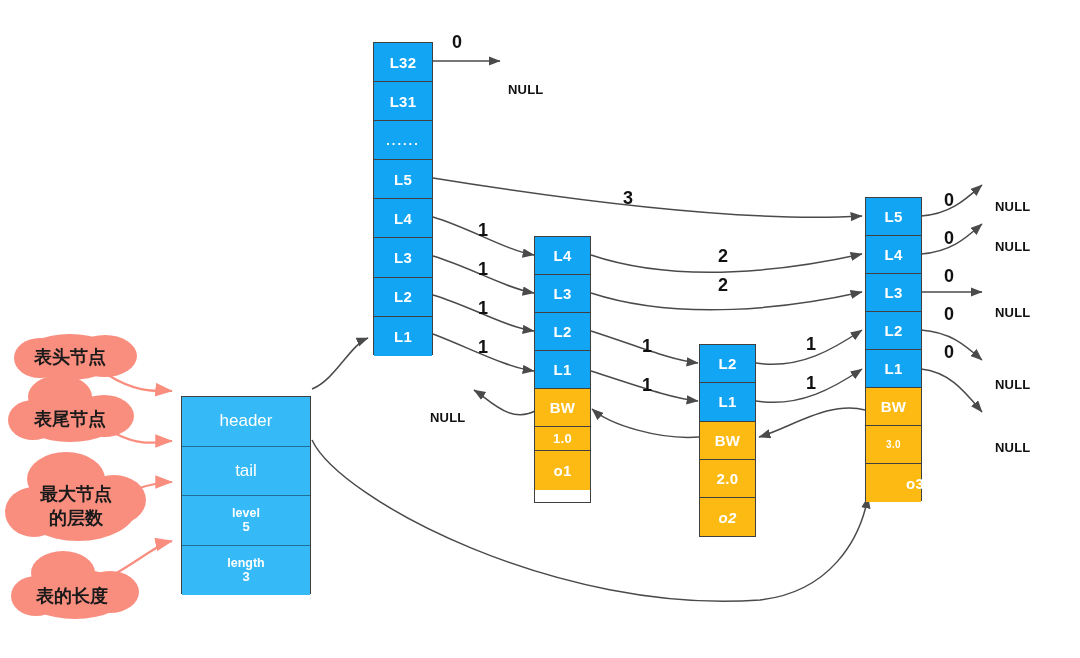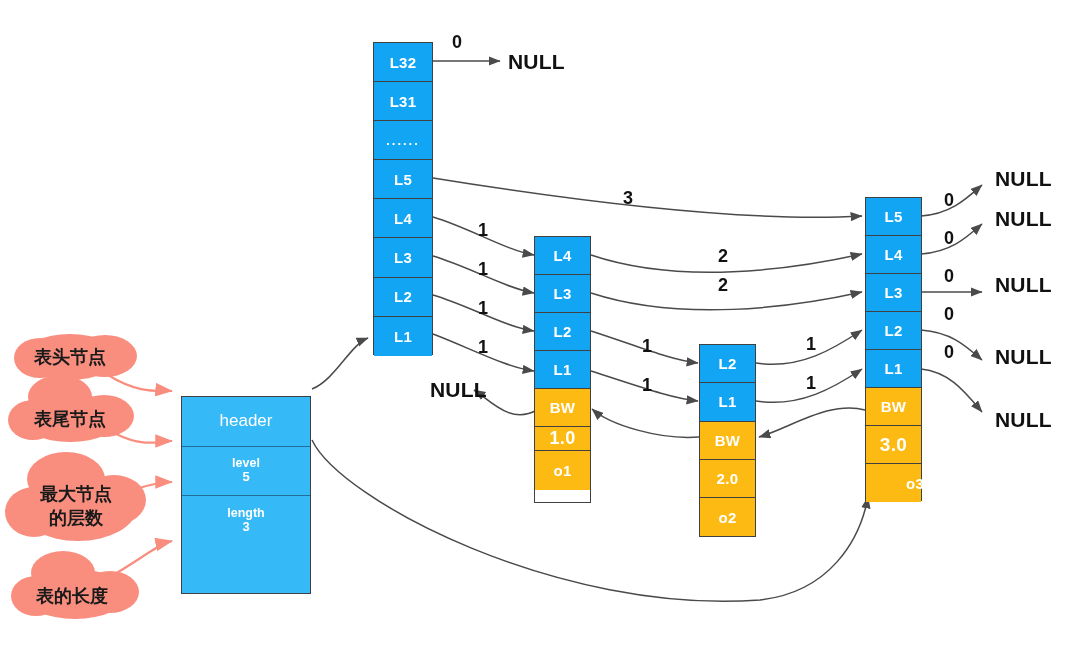--- a/index.html
+++ b/index.html
@@ -85,23 +85,24 @@
     justify-content: center;
   }
 
   
   .lbl {
     position: absolute;
     color: #111111;
     white-space: nowrap;
   }
   .lbl.null {
-    font-size: 21px;
+    font-size: 13px;
     font-weight: bold;
     letter-spacing: .2px;
+    margin-top: 32px;
   }
   .lbl.span {
     font-size: 18px;
     font-weight: bold;
   }
 </style>
 </head>
 <body>
 
 <div id="canvas">
@@ -200,20 +201,23 @@
   <div class="cloud-text" style="left:18px; top:406px; width:104px; height:26px;">表尾节点</div>
   <div class="cloud-text" style="left:24px; top:483px; width:104px; height:46px;">最大节点
 的层数</div>
   <div class="cloud-text" style="left:20px; top:583px; width:104px; height:26px;">表的长度</div>
 
   <div class="struct-box" style="left:181px; top:372px; width:130px; height:198px;margin-top:24px;">
     <div class="struct-cell" style="height:49.5px;">
       <span class="big">header</span>
     </div>
     <div class="struct-cell" style="height:49.5px;">
+      <span class="big">tail</span>
+    </div>
+    <div class="struct-cell" style="height:49.5px;">
       <span class="small">level</span>
       <span class="smallval">5</span>
     </div>
     <div class="struct-cell" style="height:49.5px;">
       <span class="small">length</span>
       <span class="smallval">3</span>
     </div>
   </div>
 
   <div class="node-col" style="left:373px; top:42px; width:60px; height:313px;">
@@ -226,40 +230,40 @@
     <div class="cell level" style="height:39.1px; font-size:15px;">L2</div>
     <div class="cell level" style="height:39.1px; font-size:15px;">L1</div>
   </div>
 
   <div class="node-col" style="left:534px; top:236px; width:57px; height:267px;">
     <div class="cell level" style="height:38.1px; font-size:15px;">L4</div>
     <div class="cell level" style="height:38.1px; font-size:15px;">L3</div>
     <div class="cell level" style="height:38.1px; font-size:15px;">L2</div>
     <div class="cell level" style="height:38.1px; font-size:15px;">L1</div>
     <div class="cell data" style="height:38.1px; font-size:15px;">BW</div>
-    <div class="cell data" style="height:24px; font-size:18px;">1.0</div>
+    <div class="cell data" style="height:24px; font-size:13px;">1.0</div>
     <div class="cell data" style="height:38.1px; font-size:15px;">o1</div>
   </div>
 
   <div class="node-col" style="left:699px; top:344px; width:57px; height:193px;">
     <div class="cell level" style="height:38.3px; font-size:15px;">L2</div>
     <div class="cell level" style="height:38.3px; font-size:15px;">L1</div>
     <div class="cell data" style="height:38.3px; font-size:15px;">BW</div>
     <div class="cell data" style="height:38.3px; font-size:15px;">2.0</div>
-    <div class="cell data" style="height:38.3px; font-size:15px;">o2</div>
+    <div class="cell data" style="height:38.3px; font-size:15px;font-style:italic;">o2</div>
   </div>
 
   <div class="node-col" style="left:865px; top:197px; width:57px; height:304px;">
     <div class="cell level" style="height:38px; font-size:15px;">L5</div>
     <div class="cell level" style="height:38px; font-size:15px;">L4</div>
     <div class="cell level" style="height:38px; font-size:15px;">L3</div>
     <div class="cell level" style="height:38px; font-size:15px;">L2</div>
     <div class="cell level" style="height:38px; font-size:15px;">L1</div>
     <div class="cell data" style="height:38px; font-size:15px;">BW</div>
-    <div class="cell data" style="height:38px; font-size:19px;">3.0</div>
+    <div class="cell data" style="height:38px; font-size:10px;">3.0</div>
     <div class="cell data" style="height:38px; font-size:15px;padding-left:43px;">o3</div>
   </div>
 
   <div class="lbl span" style="left:452px; top:32px;">0</div>
   <div class="lbl span" style="left:623px; top:188px;">3</div>
   <div class="lbl span" style="left:478px; top:220px;">1</div>
   <div class="lbl span" style="left:478px; top:259px;">1</div>
   <div class="lbl span" style="left:478px; top:298px;">1</div>
   <div class="lbl span" style="left:478px; top:337px;">1</div>
 

